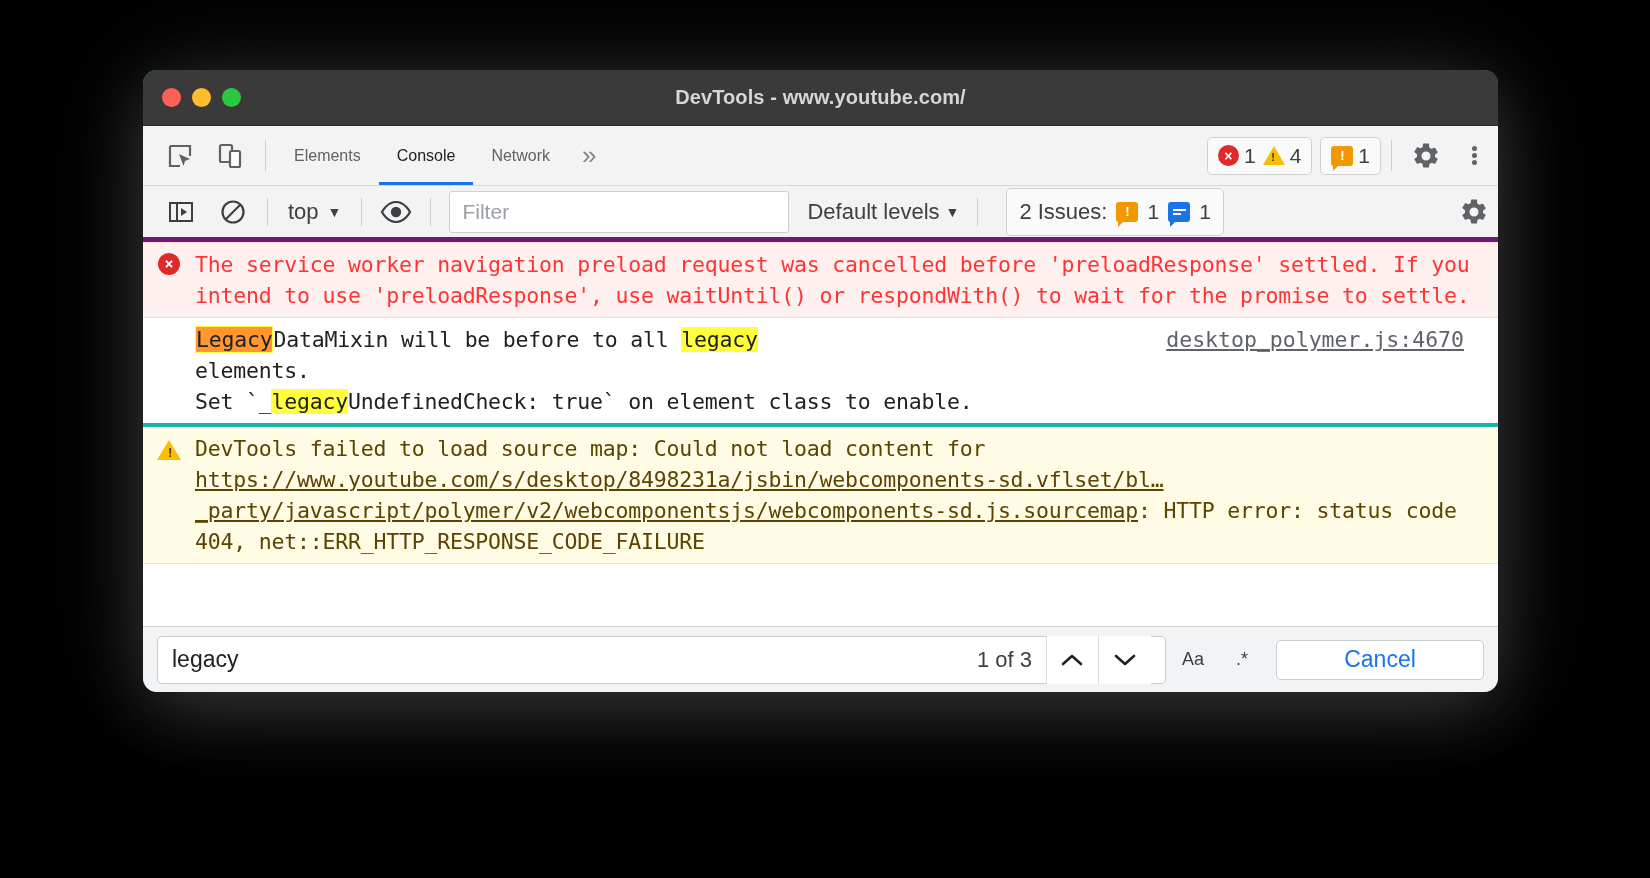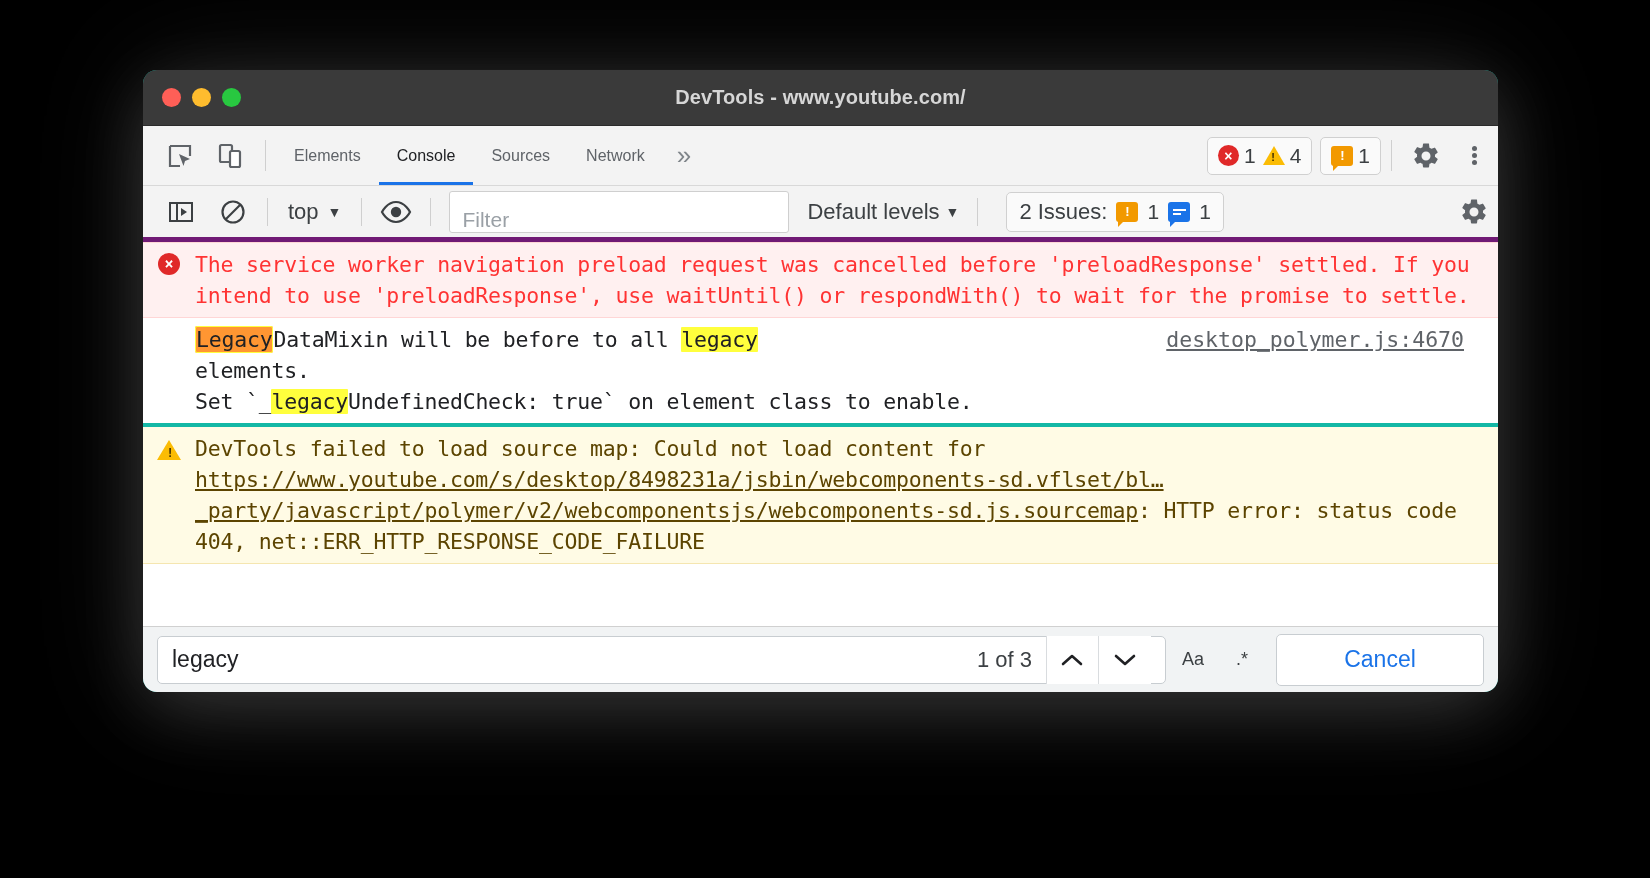--- a/index.html
+++ b/index.html
@@ -218,39 +218,39 @@
     cursor: pointer;
   }
   .caret { font-size: 14px; color: #3c4043; }
   .filter-input {
     flex: 0 0 340px;
     height: 42px;
     margin-left: 10px;
     background: #ffffff;
     border: 1px solid #cfcfcf;
     border-radius: 3px;
-    display: flex; align-items: flex-end;
+    display: flex; align-items: center;
     padding: 0 12px;
     font-size: 21px;
     color: #9aa0a6;
     cursor: text;
   }
   .levels-select {
     display: flex; align-items: center; gap: 6px;
     margin-left: 18px;
     font-size: 22px; color: #3c4043;
     cursor: pointer;
     white-space: nowrap;
   }
   .issues-bar {
     display: flex; align-items: center; gap: 9px;
     border: 1px solid #d0d0d0;
     border-radius: 5px;
     background: #fafafa;
-    height: 40px;
+    height: 48px;
     margin-left: 20px;
     padding: 0 12px;
     cursor: pointer;
     white-space: nowrap;
   }
   .issues-label { font-size: 22px; color: #3c4043; }
 
   
   .console-body {
     flex: 1 1 auto;
@@ -379,21 +379,21 @@
   .nav-btn:last-child { border-right: none; }
   .toggle-btn {
     padding: 0 16px;
     font-size: 18px;
     color: #3c4043;
     cursor: pointer;
     font-family: "Liberation Sans", sans-serif;
   }
   .cancel-btn {
     margin-left: 12px;
-    height: 52px;
+    height: 40px;
     min-width: 208px;
     background: #ffffff;
     border: 1px solid #c8cdd1;
     border-radius: 5px;
     display: flex; align-items: center; justify-content: center;
     font-size: 23px;
     color: #1a73e8;
     cursor: pointer;
   }
 </style>
@@ -429,23 +429,20 @@
       </div>
 
       <div class="tb-sep"></div>
 
       <div class="tabs">
         <div class="tab">
           <span>Elements</span>
         </div>
         <div class="tab active">
           <span>Console</span>
-        </div>
-        <div class="tab">
-          <span>Sources</span>
         </div>
         <div class="tab">
           <span>Network</span>
         </div>
       </div>
 
       <div class="tab-more">»</div>
 
       <div class="tb-spacer"></div>
 

